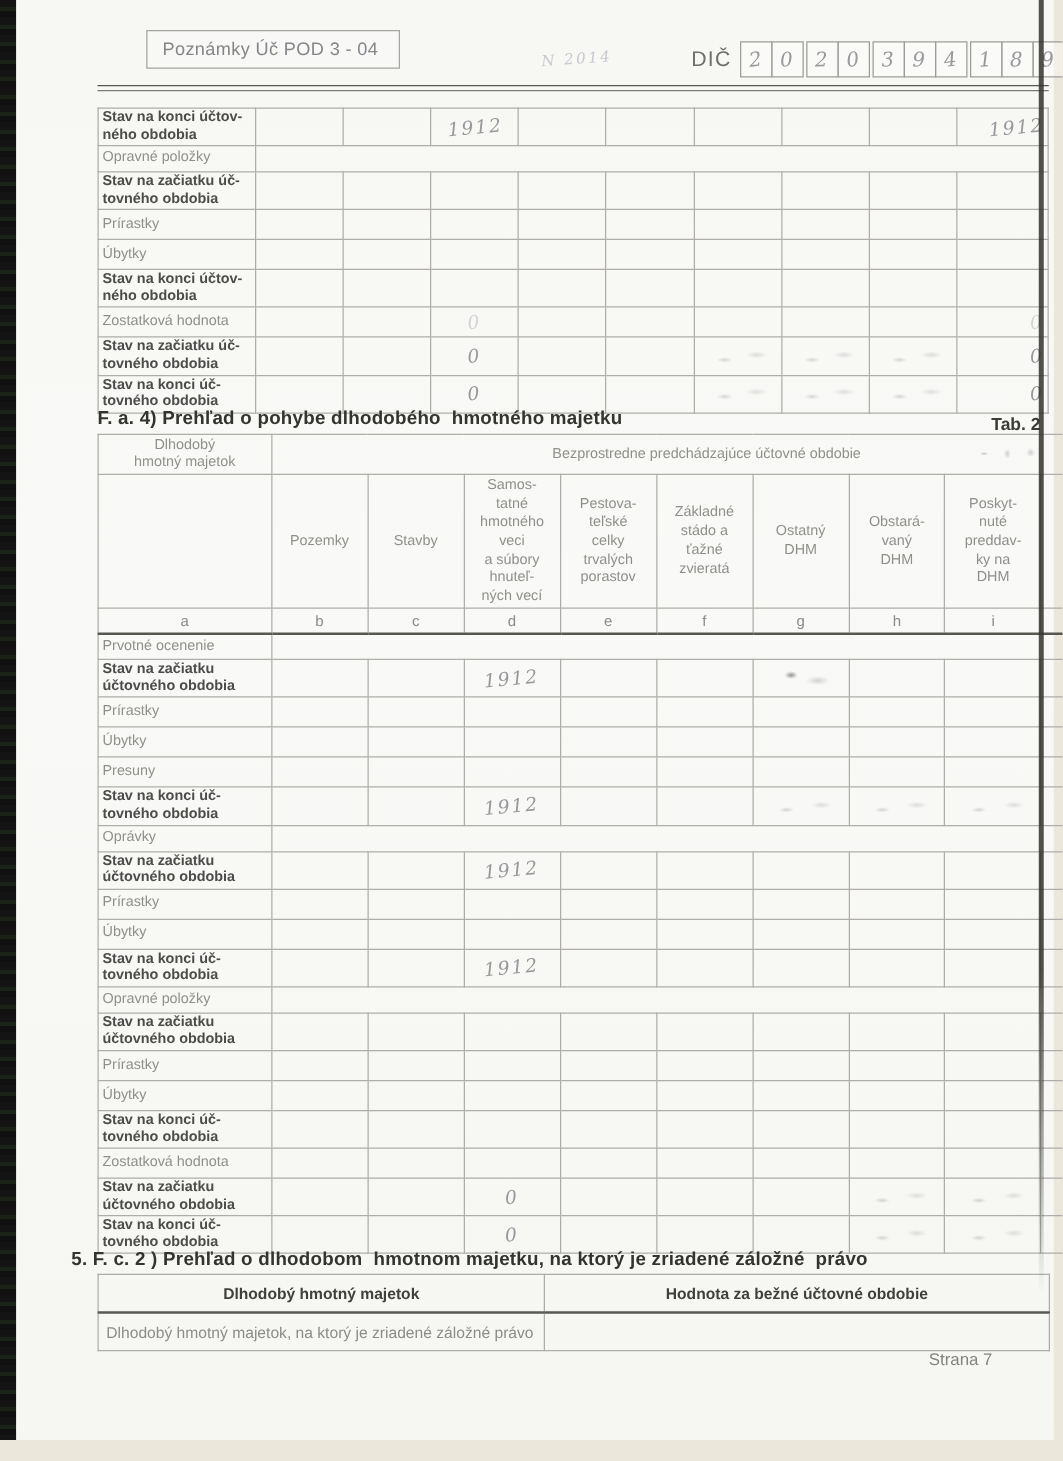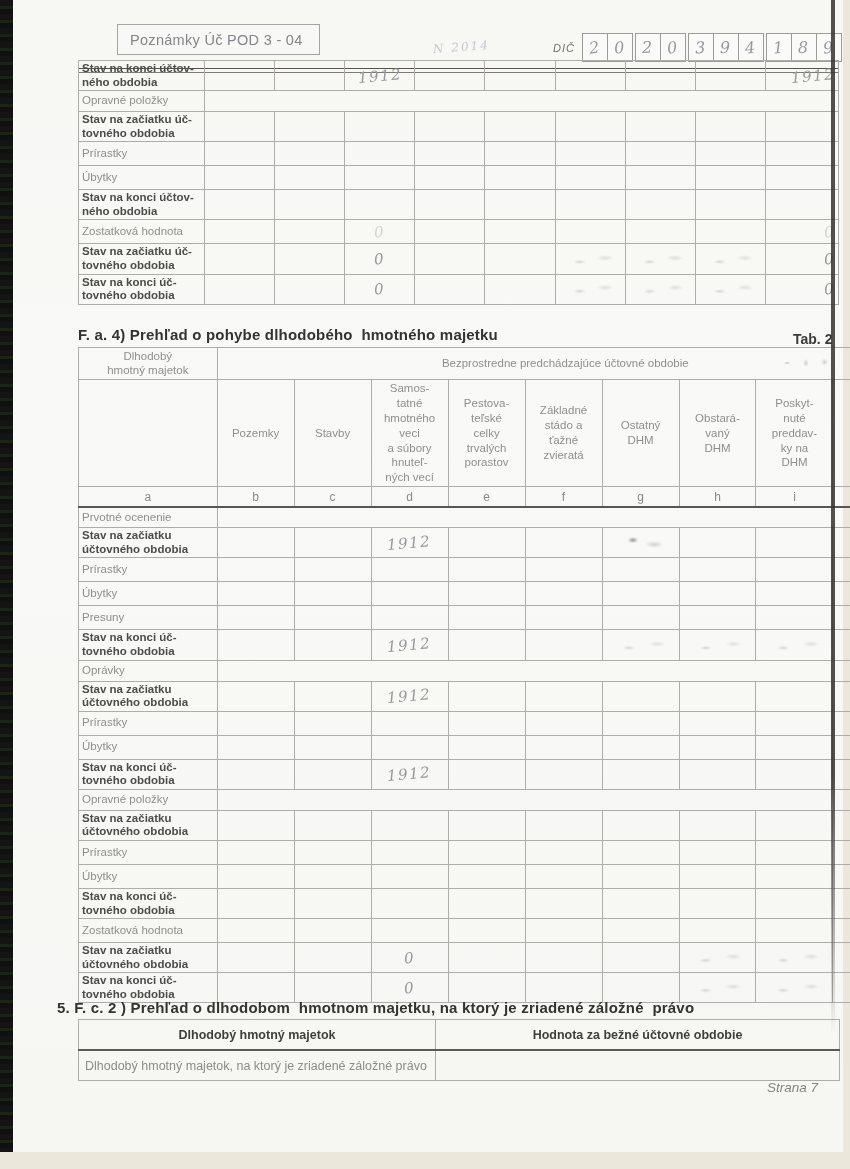--- a/index.html
+++ b/index.html
@@ -22,21 +22,21 @@
   }
   .abs{position:absolute;}
 
   
   .form-id-box{
     left:72px;top:24px;padding:7px 16px 6px 12px;
     border:1px solid #a4a4a0;color:#85858a;font-size:14.5px;letter-spacing:.3px;
     background:#f8f8f6;white-space:pre;margin-left:32px;
   }
   .dic-wrap{left:540px;top:33px;display:flex;align-items:center;}
-  .dic-label{color:#6f6f6d;font-size:11px;margin-right:8px;letter-spacing:1px;font-style:italic;}
+  .dic-label{color:#6f6f6d;font-size:17px;margin-right:8px;letter-spacing:1px;}
   .dic-box{
     width:24px;height:27px;border:1px solid #9c9c98;margin-left:-1px;
     display:flex;align-items:center;justify-content:center;background:rgba(255,255,255,.35);
   }
   .dic-box:nth-child(3),.dic-box:nth-child(5),.dic-box:nth-child(8){margin-right:3px;}
   .dic-box .hw{font-size:16px;}
   .page-rule{left:65px;top:68px;width:761px;height:3px;border-top:1px solid #55544f;border-bottom:1px solid #7b7a74;}
 
   
   .hw{
@@ -132,21 +132,21 @@
       <span class="dic-box">
         <span class="hw" style="transform: rotate(-1deg);">8</span>
       </span>
       <span class="dic-box">
         <span class="hw" style="transform: rotate(-7deg);">9</span>
       </span>
     </div>
 
   <div class="abs page-rule"></div>
 
-  <table class="grid" id="t1" style="left:65px;top:60px;width:761px;">
+  <table class="grid" id="t1" style="left:65px;top:86px;width:761px;">
     <colgroup>
       <col style="width:126px">
         <col style="width:70px">
         <col style="width:70px">
         <col style="width:70px">
       <col style="width:70px">
         <col style="width:70px">
         <col style="width:70px">
         <col style="width:70px">
       <col style="width:70px">
@@ -557,17 +557,17 @@
         <td>Dlhodobý hmotný majetok</td>
         <td>Hodnota za bežné účtovné obdobie</td>
       </tr>
       <tr class="b">
         <td>Dlhodobý hmotný majetok, na ktorý je zriadené záložné právo</td>
         <td></td>
       </tr>
     </tbody>
   </table>
 
-  <div class="abs footer" style="left:692px;top:1080px;width:113px;font-style:italic;">Strana 7</div>
+  <div class="abs footer" style="left:668px;top:1080px;width:113px;">Strana 7</div>
 
 </div>
 
 <div class="edge-right"></div>
 
 </body></html>

